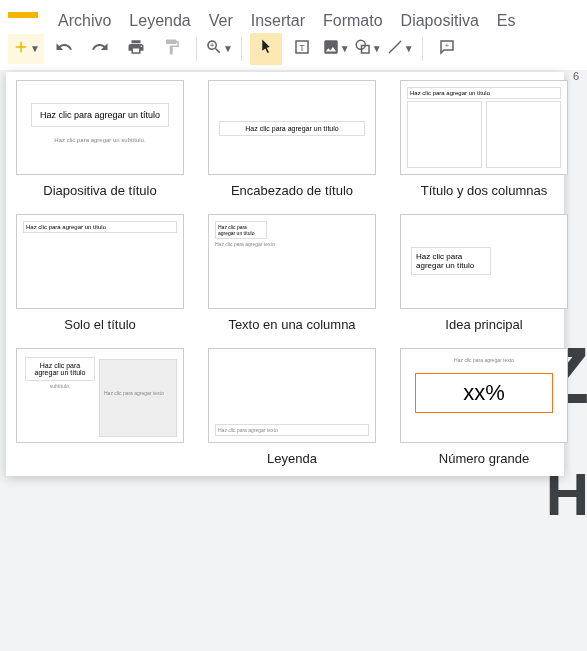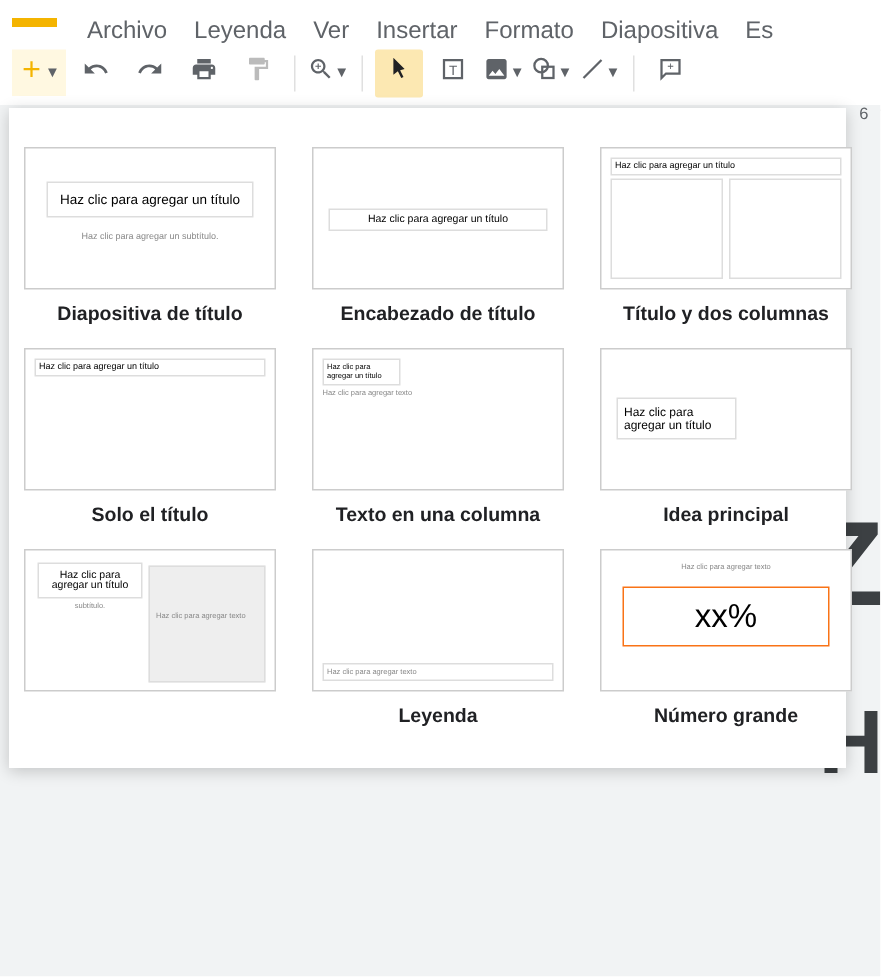--- a/index.html
+++ b/index.html
@@ -11,25 +11,25 @@
     .menu-item { font-size: 16px; color: #5f6368; cursor: pointer; }
     
     .toolbar { display: flex; align-items: center; height: 50px; border-bottom: 1px solid #e0e0e0; padding: 0 8px; gap: 4px; }
     .tool-btn { width: 32px; height: 32px; display: flex; align-items: center; justify-content: center; cursor: pointer; border-radius: 2px; color: #5f6368; }
     .tool-btn.active { background: #fce8b2; }
     .tool-group { display: flex; align-items: center; gap: 2px; }
     .dropdown-arrow { font-size: 10px; color: #5f6368; margin-left: -2px; }
     .sep { width: 1px; height: 24px; background: #e0e0e0; margin: 0 4px; }
     .new-slide-btn { background: #fff8e1; padding: 4px; display: flex; align-items: center; }
     
-    .layouts-panel { position: absolute; top: 72px; left: 6px; width: 558px; background: #fff; box-shadow: 0 2px 10px rgba(0,0,0,0.2); padding: 26px 10px; z-index: 100; }
+    .layouts-panel { position: absolute; top: 72px; left: 6px; width: 558px; background: #fff; box-shadow: 0 2px 10px rgba(0,0,0,0.2); padding: 8px 10px; z-index: 100; }
     .layouts-grid { display: grid; grid-template-columns: repeat(3, 1fr); gap: 14px 24px; }
     .layout-item { display: flex; flex-direction: column; align-items: center; cursor: pointer; }
     .layout-thumb { width: 168px; height: 95px; border: 1px solid #ccc; background: #fff; position: relative; padding: 4px; overflow: hidden; }
-    .layout-label { font-size: 13px; color: #202124; margin-top: 8px; text-align: center; line-height: 1.3; font-weight: bold; }
+    .layout-label { font-size: 13px; color: #202124; margin-top: 8px; text-align: center; line-height: 1.3; font-weight: normal; }
     
     .thumb-title-center { position: absolute; top: 22px; left: 14px; right: 14px; border: 1px solid #ddd; padding: 6px; text-align: center; font-size: 9px; }
     .thumb-subtitle-center { position: absolute; top: 56px; left: 0; right: 0; text-align: center; font-size: 6px; color: #888; }
     
     .thumb-section-title { position: absolute; top: 40px; left: 10px; right: 10px; border: 1px solid #ddd; padding: 3px; text-align: center; font-size: 7px; }
     
     .thumb-small-title { position: absolute; top: 6px; left: 6px; right: 6px; border: 1px solid #ddd; padding: 2px; font-size: 6px; }
     .thumb-small-body { position: absolute; top: 18px; left: 6px; font-size: 5px; color: #888; }
     
     .thumb-two-cols { position: absolute; top: 20px; left: 6px; right: 6px; bottom: 6px; display: flex; gap: 4px; }

